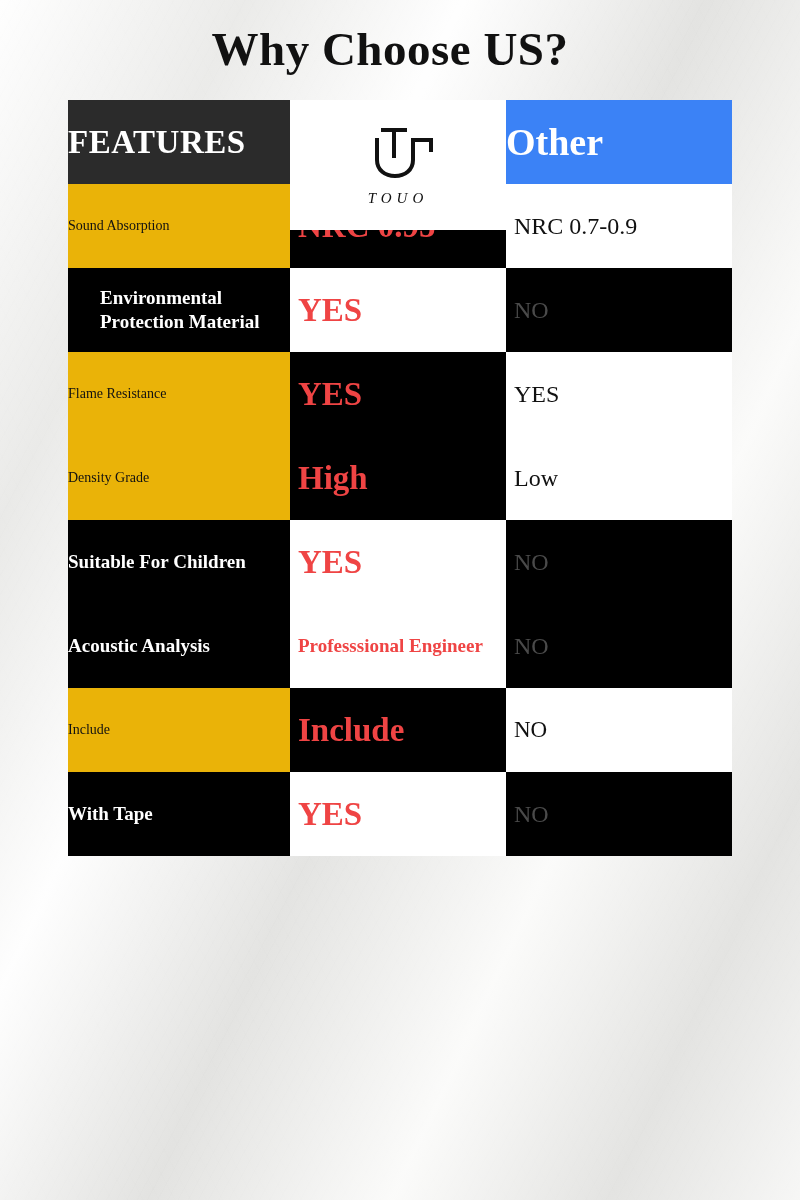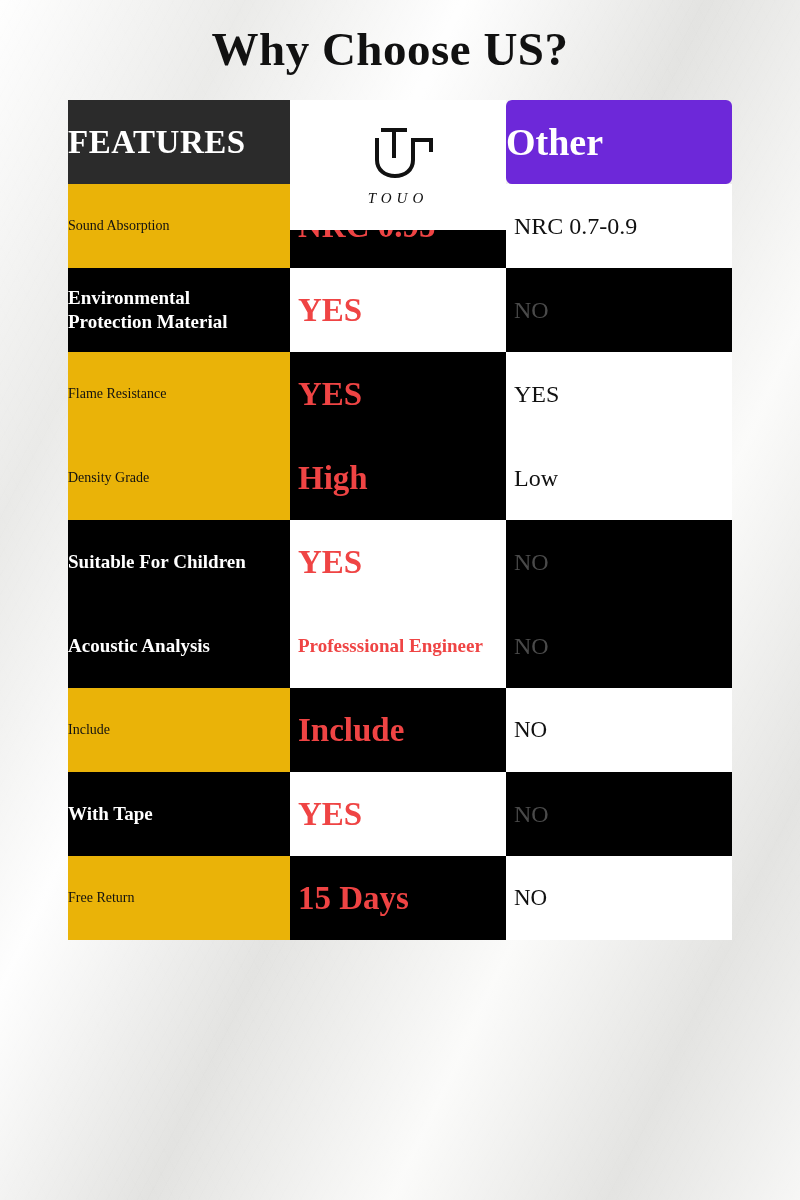--- a/index.html
+++ b/index.html
@@ -71,26 +71,25 @@
     font-family: "Liberation Serif", serif;
     letter-spacing: 0.5px;
     height: 78px;
   }
   .hdr-brand {
     background: #ffffff;
     height: 78px;
     position: relative;
   }
   .hdr-other {
-    background: #6d28d9;
+    background: #3b82f6;
     color: #fff;
     font-size: 38px;
     font-family: "Liberation Serif", serif;
     height: 78px;
-    border-radius: 6px;
   }
   
   .brand-box {
     position: absolute;
     left: 222px;
     top: 12px;
     width: 216px;
     height: 118px;
     background: #ffffff;
     z-index: 3;
@@ -110,21 +109,21 @@
     font-size: 15px;
     letter-spacing: 5px;
     color: #111;
     font-style: italic;
     margin-top: 4px;
   }
 
   
   .f-light { background: #eab308; color: #111; font-size: 14px; }
   .f-dark  { background: #000000; color: #ffffff; font-size: 19px; font-weight: bold; }
-  .f-light.two-line, .f-dark.two-line { line-height: 1.25; }
+  .f-light.two-line, .f-dark.two-line { line-height: 1.25; padding-left: 32px; }
 
   .v-dark { background: #000000; }
   .v-light { background: #ffffff; }
 
   .val-red {
     color: #ef4444;
     font-weight: bold;
     font-size: 33px;
     font-family: "Liberation Serif", serif;
   }
@@ -253,25 +252,16 @@
         <tr>
           <td class="f-dark">With Tape</td>
           <td class="v-light">
               <span class="val-red cellpad">YES</span>
             </td>
           <td class="o-dark">
               <span class="o-no-dark cellpad">NO</span>
             </td>
         </tr>
 
-        <tr>
-          <td class="f-light">Free Return</td>
-          <td class="v-dark">
-              <span class="val-red cellpad">15 Days</span>
-            </td>
-          <td class="o-light">
-              <span class="o-plain sm cellpad">NO</span>
-            </td>
-        </tr>
       </tbody>
     </table>
   </div>
 </div>
 
 </body></html>

